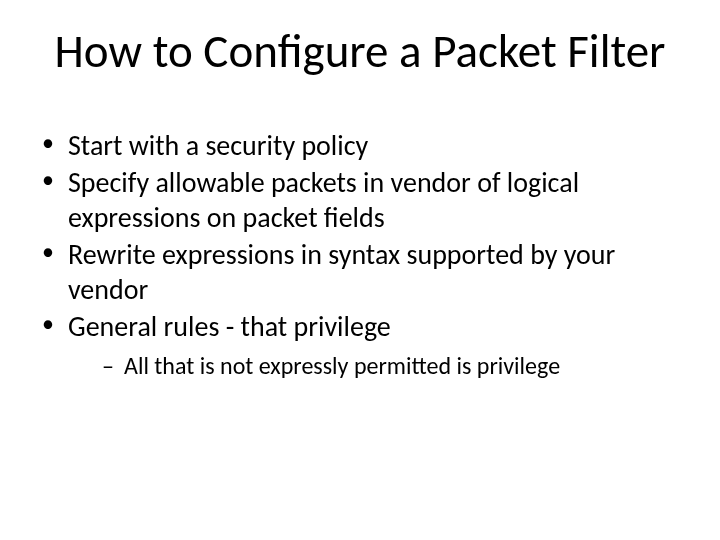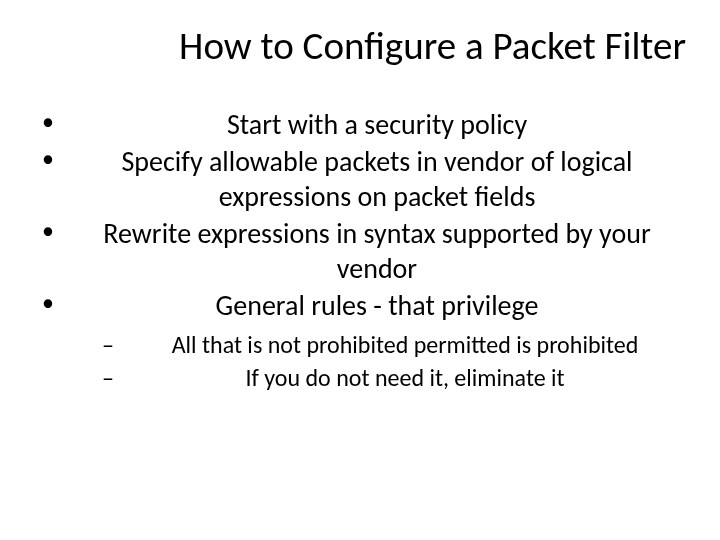--- a/index.html
+++ b/index.html
@@ -9,30 +9,29 @@
     }
     body {
       width: 720px;
       height: 540px;
       background: #ffffff;
       font-family: Calibri, "Segoe UI", Arial, sans-serif;
       color: #000000;
       padding: 22px 34px 34px 34px;
     }
     .title {
-      font-size: 39px;
+      font-size: 47px;
       font-weight: 400;
-      text-align: right;
-      margin-bottom: 38px;
+      text-align: center;
+      margin-bottom: 48px;
       letter-spacing: 0px;
     }
     ul.main-list {
       list-style: none;
       padding-left: 0;
-      text-align: center;
     }
     ul.main-list > li {
       font-size: 28px;
       line-height: 1.25;
       margin-bottom: 2px;
       padding-left: 34px;
       position: relative;
     }
     ul.main-list > li::before {
       content: "•";
@@ -65,17 +64,16 @@
 
 <h1 class="title">How to Configure a Packet Filter</h1>
 
 <ul class="main-list">
   <li>Start with a security policy</li>
   <li>Specify allowable packets in vendor of logical expressions on packet fields</li>
   <li>Rewrite expressions in syntax supported by your vendor</li>
   <li>
     <span>General rules - that privilege</span>
     <ul class="sub-list">
-      <li>All that is not prohibited permitted is prohibited</li>
-      <li>If you do not need it, eliminate it</li>
+      <li>All that is not expressly permitted is privilege</li>
     </ul>
   </li>
 </ul>
 
 </body></html>

